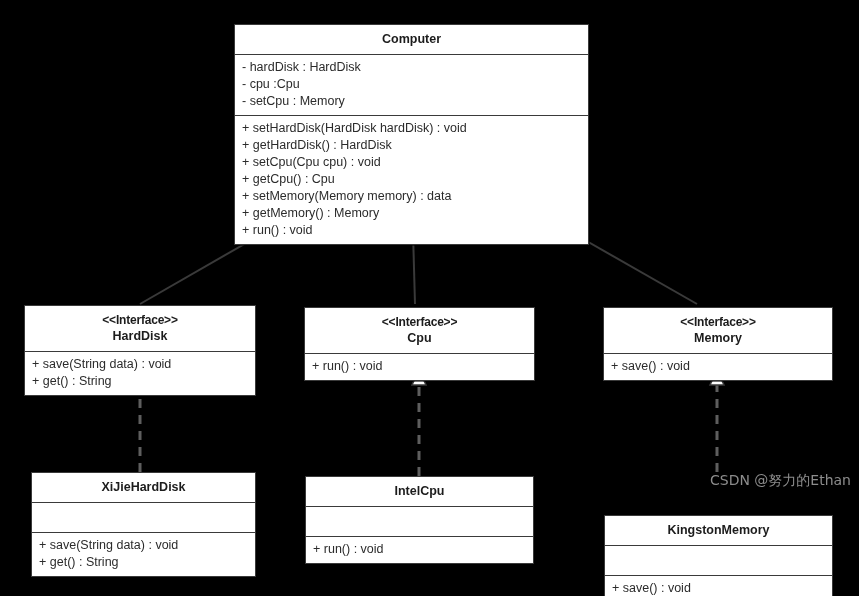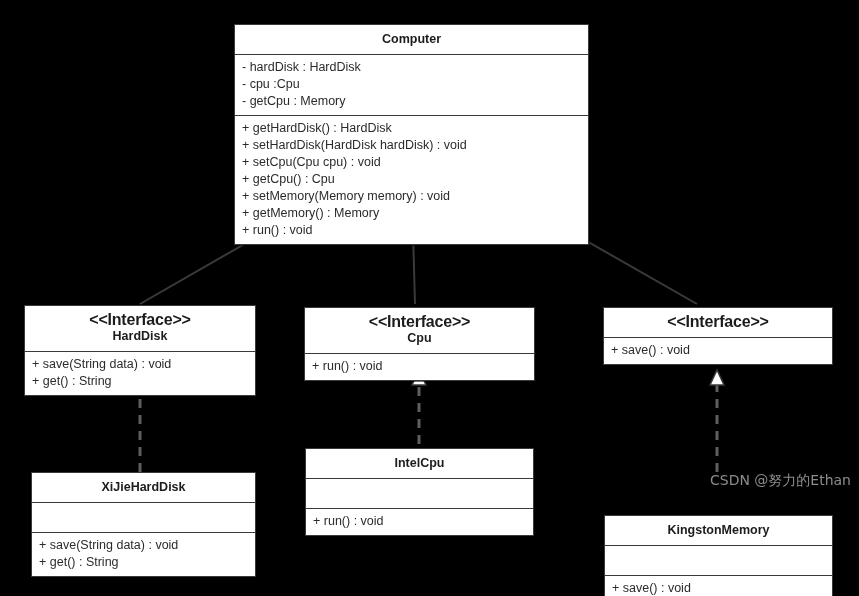--- a/index.html
+++ b/index.html
@@ -47,21 +47,21 @@
     text-align: center;
     font-weight: bold;
     font-size: 12.5px;
     color: #1c1c1c;
     padding: 6px 6px 7px 6px;
     line-height: 16px;
   }
   .title-comp .stereotype {
     display: block;
     font-weight: bold;
-    font-size: 16px;
+    font-size: 12px;
     letter-spacing: -0.2px;
   }
   .title-comp .cname {
     display: block;
     font-weight: bold;
     font-size: 12.5px;
   }
   .member-comp {
     font-size: 12.5px;
     color: #2b2b2b;
@@ -123,28 +123,28 @@
     </g>
   </svg>
 
   <div class="uml-box" style="left:234px; top:24px; width:355px;">
     <div class="compartment title-comp">
       <span class="cname">Computer</span>
     </div>
     <div class="compartment member-comp">
       <div class="row">- hardDisk : HardDisk</div>
       <div class="row">- cpu :Cpu</div>
-      <div class="row">- getCpu : Memory</div>
-    </div>
-    <div class="compartment member-comp">
+      <div class="row">- setCpu : Memory</div>
+    </div>
+    <div class="compartment member-comp">
+      <div class="row">+ setHardDisk(HardDisk hardDisk) : void</div>
       <div class="row">+ getHardDisk() : HardDisk</div>
-      <div class="row">+ setHardDisk(HardDisk hardDisk) : void</div>
       <div class="row">+ setCpu(Cpu cpu) : void</div>
       <div class="row">+ getCpu() : Cpu</div>
-      <div class="row">+ setMemory(Memory memory) : void</div>
+      <div class="row">+ setMemory(Memory memory) : data</div>
       <div class="row">+ getMemory() : Memory</div>
       <div class="row">+ run() : void</div>
     </div>
   </div>
 
   <div class="uml-box" style="left:24px; top:305px; width:232px;">
     <div class="compartment title-comp">
       <span class="stereotype">&lt;&lt;Interface&gt;&gt;</span>
       <span class="cname">HardDisk</span>
     </div>
@@ -160,38 +160,39 @@
       <span class="cname">Cpu</span>
     </div>
     <div class="compartment member-comp">
       <div class="row">+ run() : void</div>
     </div>
   </div>
 
   <div class="uml-box" style="left:603px; top:307px; width:230px;">
     <div class="compartment title-comp">
       <span class="stereotype">&lt;&lt;Interface&gt;&gt;</span>
+      <span class="cname">Memory</span>
     </div>
     <div class="compartment member-comp">
       <div class="row">+ save() : void</div>
     </div>
   </div>
 
   <div class="uml-box" style="left:31px; top:472px; width:225px;">
     <div class="compartment title-comp">
       <span class="cname">XiJieHardDisk</span>
     </div>
     <div class="compartment member-comp empty-comp"></div>
     <div class="compartment member-comp">
       <div class="row">+ save(String data) : void</div>
       <div class="row">+ get() : String</div>
     </div>
   </div>
 
-  <div class="uml-box" style="left:305px; top:448px; width:229px;">
+  <div class="uml-box" style="left:305px; top:476px; width:229px;">
     <div class="compartment title-comp">
       <span class="cname">IntelCpu</span>
     </div>
     <div class="compartment member-comp empty-comp"></div>
     <div class="compartment member-comp">
       <div class="row">+ run() : void</div>
     </div>
   </div>
 
   <div class="uml-box" style="left:604px; top:472px; width:229px;margin-top:43px;">

